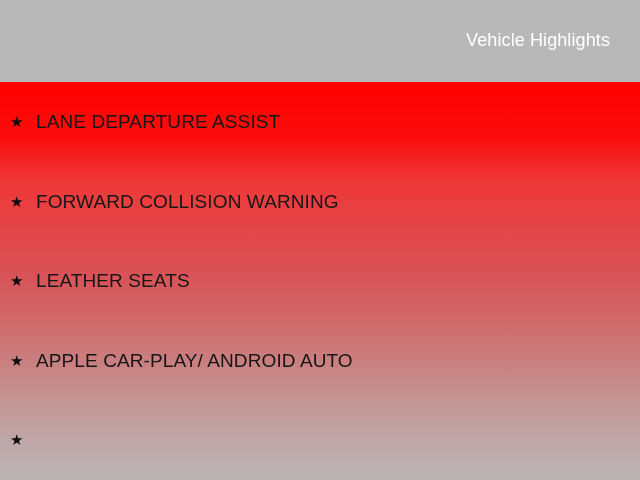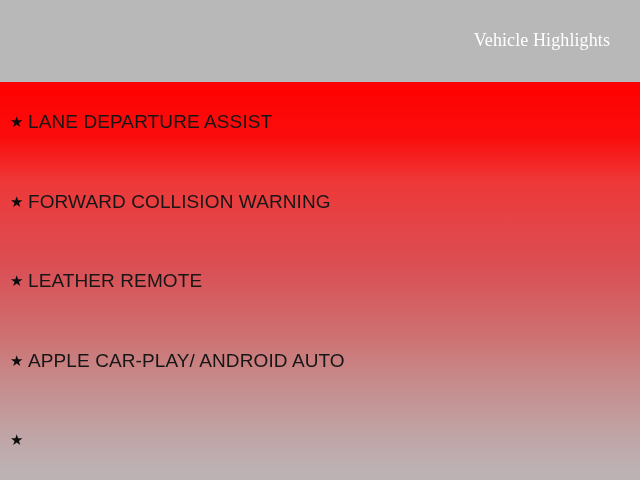--- a/index.html
+++ b/index.html
@@ -32,21 +32,20 @@
   #header-title {
     position: absolute;
     right: 30px;
     top: 29px;
     color: #ffffff;
     font-size: 18px;
     line-height: 22px;
     font-weight: 400;
     letter-spacing: 0.1px;
     white-space: nowrap;
-    font-family: Liberation Serif, serif;
   }
   
   #highlights-panel {
     position: absolute;
     left: 0;
     top: 82px;
     width: 640px;
     height: 398px;
     background: linear-gradient(to bottom,
         #ff0000 0%,
@@ -87,21 +86,21 @@
     display: inline-block;
     width: 14px;
     font-size: 15px;
     line-height: 24px;
     color: #0d0d0d;
     text-align: left;
     flex: none;
   }
   .highlight-label {
     display: inline-block;
-    margin-left: 4px;
+    margin-left: 12px;
     font-size: 19px;
     line-height: 24px;
     color: #161616;
     letter-spacing: 0.1px;
   }
 </style>
 </head>
 <body>
 
 <div id="slide">
@@ -118,21 +117,21 @@
         <span class="highlight-label">LANE DEPARTURE ASSIST</span>
       </li>
 
       <li class="highlight-item i1">
         <span class="bullet-star">★</span>
         <span class="highlight-label">FORWARD COLLISION WARNING</span>
       </li>
 
       <li class="highlight-item i2">
         <span class="bullet-star">★</span>
-        <span class="highlight-label">LEATHER REMOTE</span>
+        <span class="highlight-label">LEATHER SEATS</span>
       </li>
 
       <li class="highlight-item i3">
         <span class="bullet-star">★</span>
         <span class="highlight-label">APPLE CAR-PLAY/ ANDROID AUTO</span>
       </li>
 
       <li class="highlight-item i4">
         <span class="bullet-star">★</span>
       </li>

